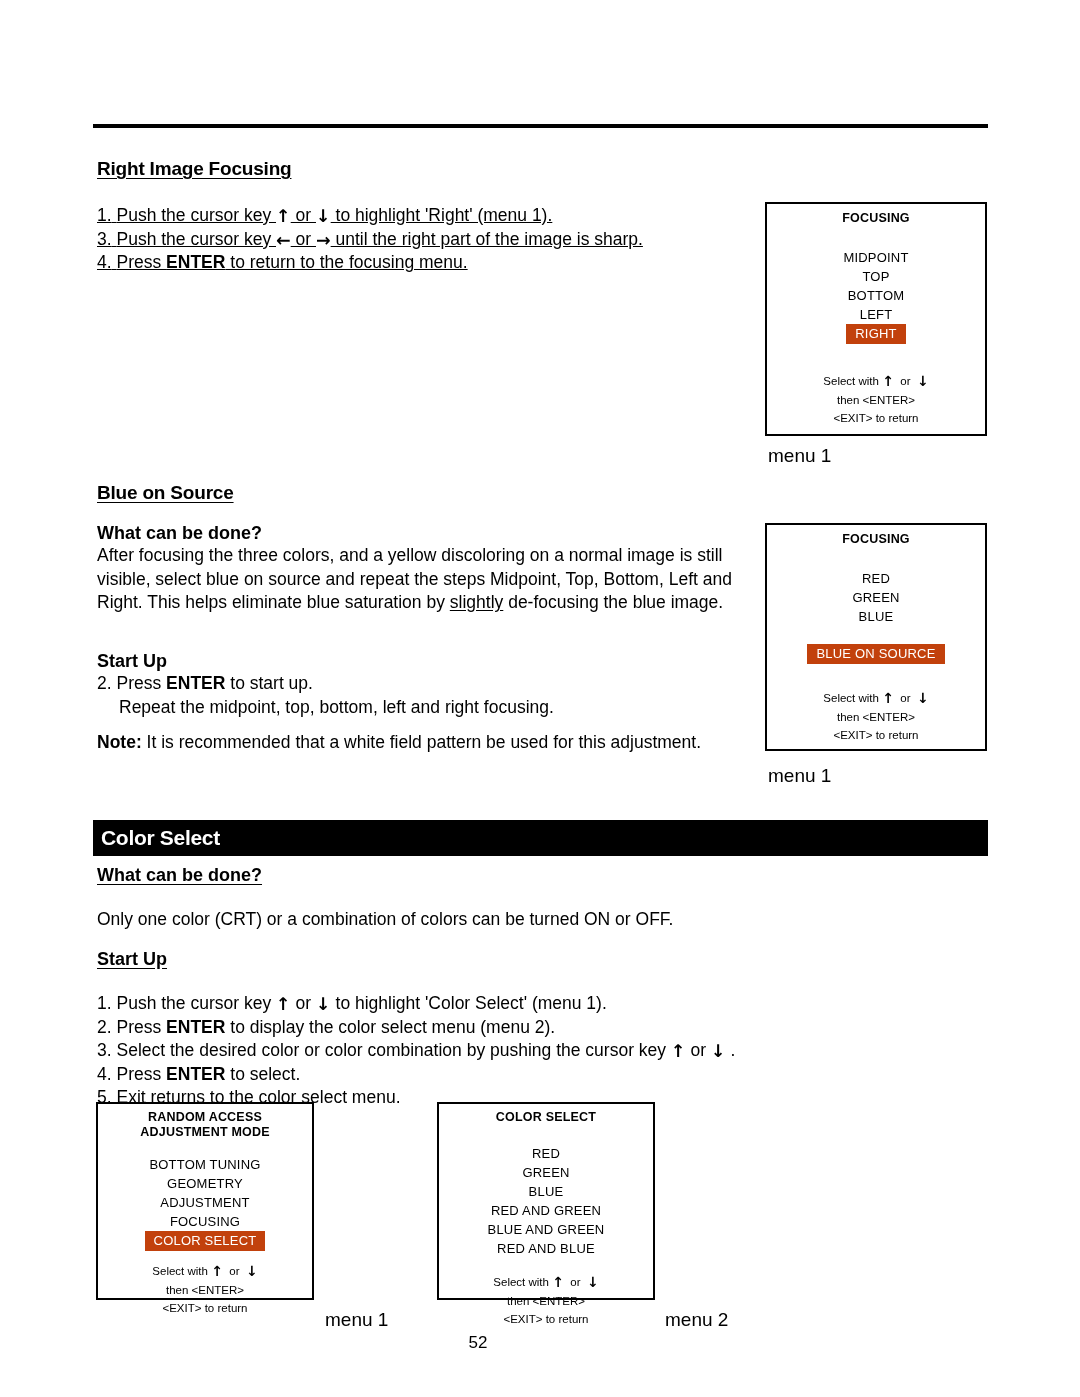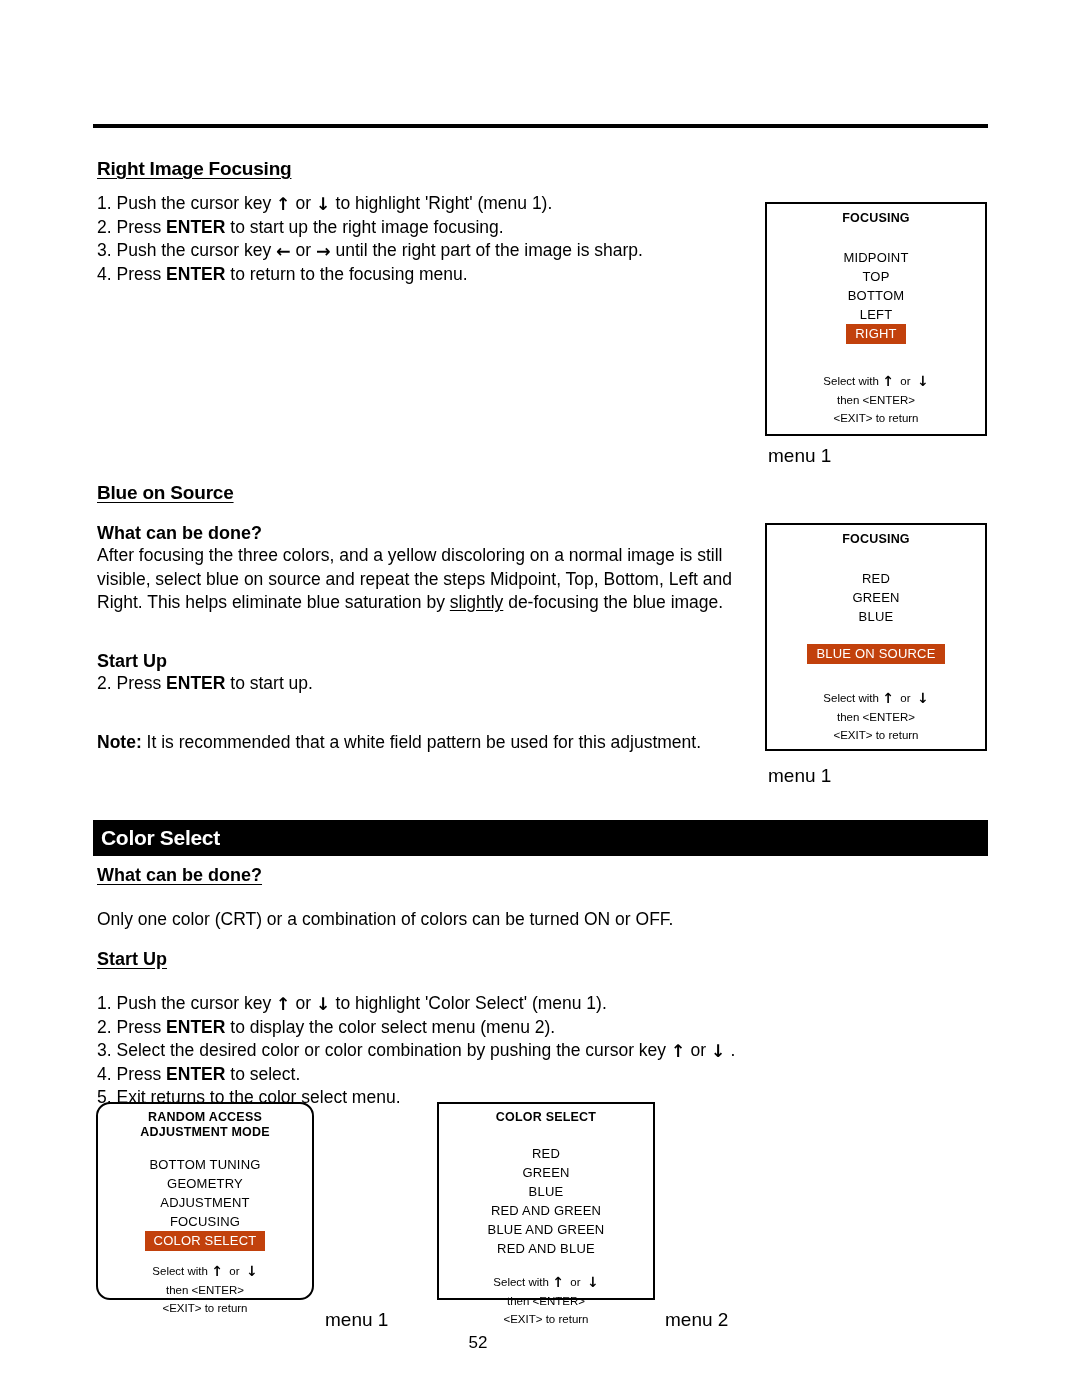--- a/index.html
+++ b/index.html
@@ -153,42 +153,42 @@
 <body>
 
 <div class="page">
 
   <div class="top-rule"></div>
 
   <div class="col" style="top:158px;">
     <h2 class="sec-head">Right Image Focusing</h2>
   </div>
 
-  <div class="col" style="top:192px;">
+  <div class="col" style="top:204px;text-decoration:underline;">
     <p class="body-line"><span>1.</span> <span>Push the cursor key </span><span class="arrow up"></span><span> or </span><span class="arrow down"></span><span> to highlight 'Right' (menu 1).</span></p>
 
-    <p class="body-line"><span>2.</span> <span>Press </span><span class="b">ENTER</span><span> to start up the right image focusing.</span></p>
 
     <p class="body-line"><span>3.</span> <span>Push the cursor key </span><span class="arrow left"></span><span> or </span><span class="arrow right"></span><span> until the right part of the image is sharp.</span></p>
 
     <p class="body-line"><span>4.</span> <span>Press </span><span class="b">ENTER</span><span> to return to the focusing menu.</span></p>
   </div>
 
   <div class="col" style="top:482px;">
     <h2 class="sec-head">Blue on Source</h2>
   </div>
 
   <div class="col" style="top:523px;">
     <p class="subhead">What can be done?</p>
     <p class="para"><span>After focusing the three colors, and a yellow discoloring on a normal image is still visible, select blue on source and repeat the steps Midpoint, Top, Bottom, Left and Right. This helps eliminate blue saturation by </span><span class="u">slightly</span><span> de-focusing the blue image.</span></p>
   </div>
 
   <div class="col" style="top:651px;">
     <p class="subhead">Start Up</p>
     <p class="body-line"><span>2.</span> <span>Press </span><span class="b">ENTER</span><span> to start up.</span></p>
+    <p class="body-line" style="padding-left:22px;">Repeat the midpoint, top, bottom, left and right focusing.</p>
   </div>
 
   <div class="col" style="top:731px;">
     <p class="body-line"><span class="b">Note:</span><span> It is recommended that a white field pattern be used for this adjustment.</span></p>
   </div>
 
   <div class="banner" style="top:820px;">
     <span>Color Select</span>
   </div>
 
@@ -242,21 +242,21 @@
       <div style="margin-top:18px;"><span class="mitem hl">BLUE ON SOURCE</span></div>
     </div>
     <div class="mfoot" style="margin-top:25px;">
       <div><span>Select with</span> <span class="arrow up"></span>&nbsp; <span>or</span> &nbsp;<span class="arrow down"></span></div>
       <div>then &lt;ENTER&gt;</div>
       <div>&lt;EXIT&gt; to return</div>
     </div>
   </div>
   <div class="menu-label" style="left:768px; top:766px;">menu 1</div>
 
-  <div class="menubox" style="left:96px; top:1102px; width:218px; height:198px;border-radius:14px;">
+  <div class="menubox" style="left:96px; top:1102px; width:218px; height:198px;">
     <div class="mtitle" style="margin-top:6px;">RANDOM ACCESS</div>
     <div class="mtitle">ADJUSTMENT MODE</div>
     <div style="margin-top:15px;">
       <div class="mitem">BOTTOM TUNING</div>
       <div class="mitem">GEOMETRY</div>
       <div class="mitem">ADJUSTMENT</div>
       <div class="mitem">FOCUSING</div>
       <div><span class="mitem hl">COLOR SELECT</span></div>
     </div>
     <div class="mfoot" style="margin-top:11px;">

